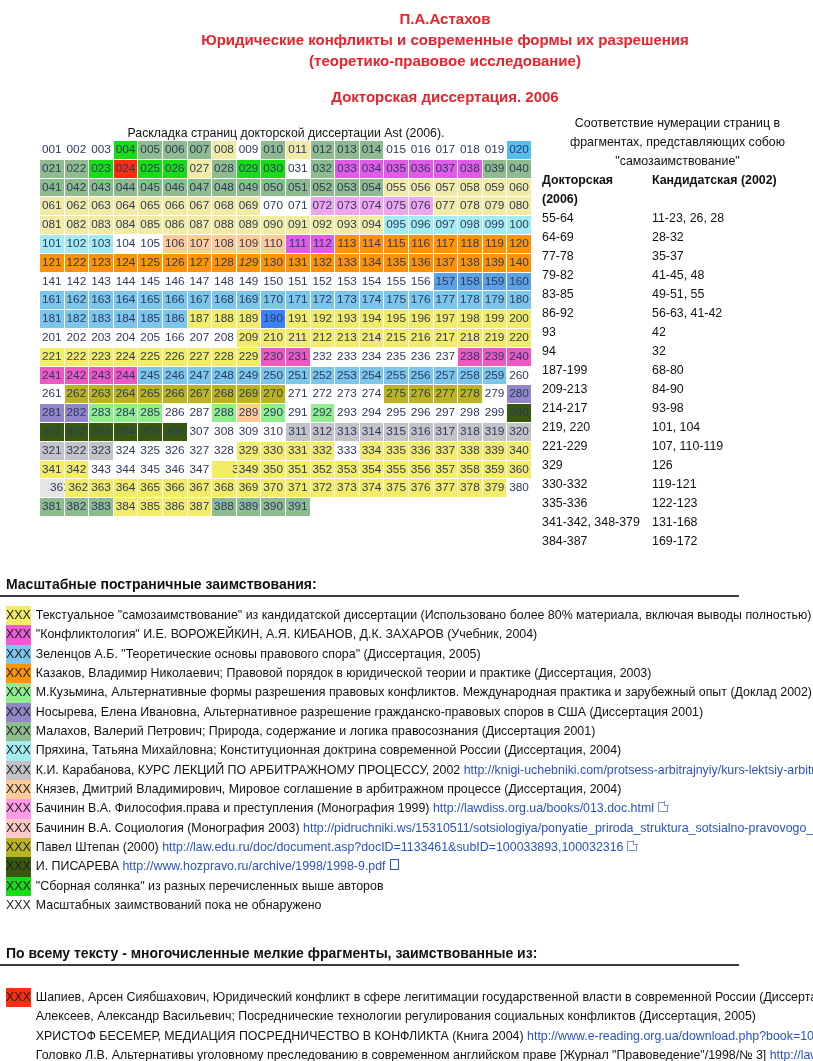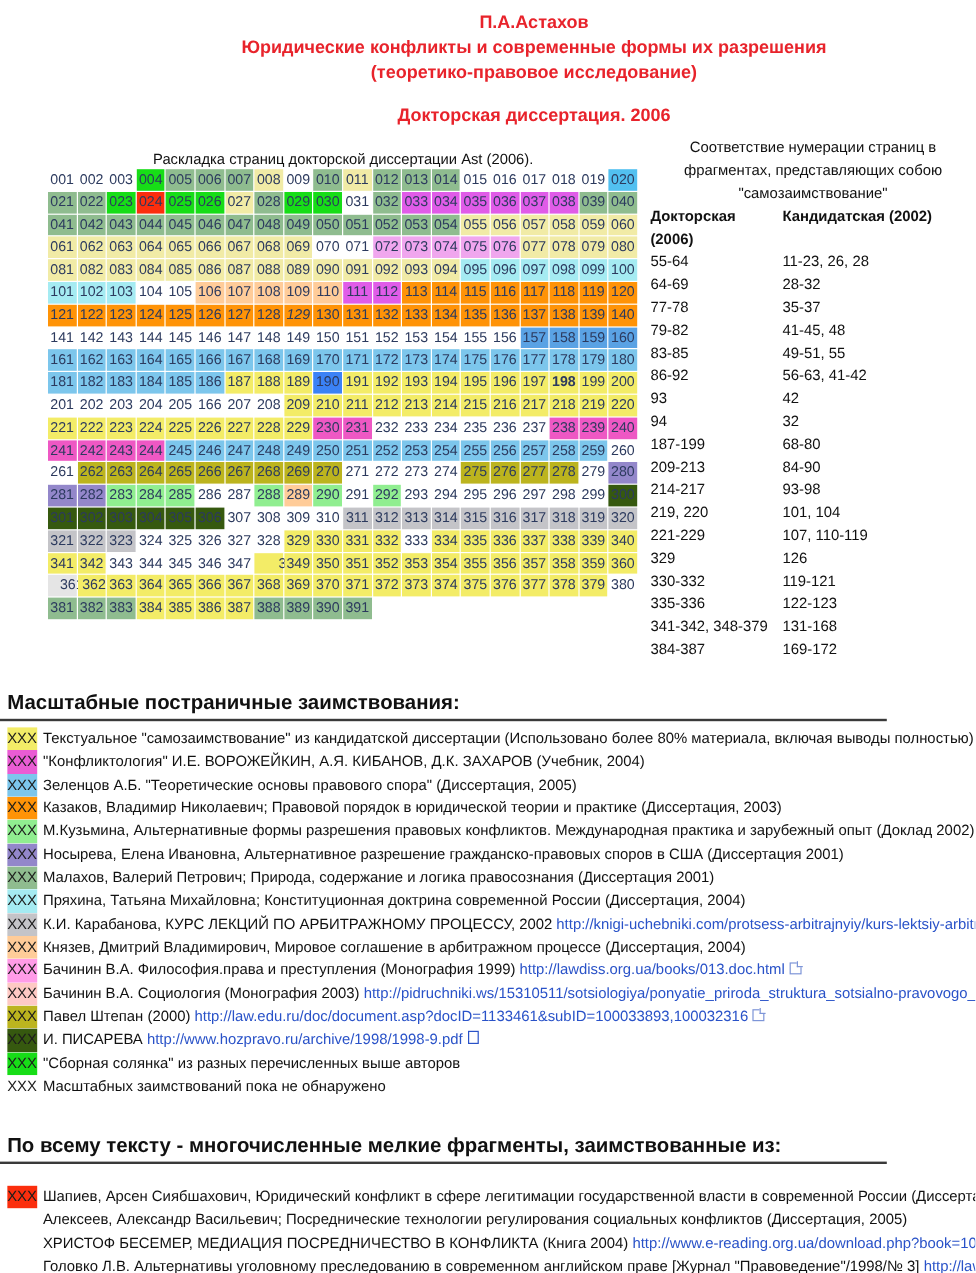--- a/index.html
+++ b/index.html
@@ -18,21 +18,21 @@
   .cell{font-size:11.8px;line-height:17.8px;text-align:center;color:#2c3a5e;}
 
   #panel{position:absolute;left:542px;top:114px;width:271px;font-size:12.4px;line-height:19px;}
   #panel .ph{text-align:center;}
   .pbold{display:flex;font-weight:bold;}
   .prow{display:flex;height:19px;}
   .c1{width:110px;flex:none;}
 
   .sechead{position:absolute;left:0;width:739px;box-sizing:border-box;
            border-bottom:2px solid #3a3a3a;padding:0 0 3px 6px;
-           font-size:17px;font-weight:bold;white-space:nowrap;}
+           font-size:14px;font-weight:bold;white-space:nowrap;}
   #sec1h{top:576px;}
   #sec2h{top:945px;}
 
   .list{position:absolute;left:6px;width:807px;}
   #list1{top:606px;}
   #list2{top:988px;}
   .lrow{white-space:nowrap;height:19.35px;line-height:19.35px;font-size:12.4px;
         overflow:hidden;width:807px;}
   .swatch{display:inline-block;min-width:24px;text-align:center;margin-right:5px;
           color:#1c1c1c;}
@@ -250,21 +250,21 @@
       <div class="cell" style="background: rgb(243, 236, 103);">188</div>
       <div class="cell" style="background: rgb(243, 236, 103);">189</div>
       <div class="cell" style="background: #3b82f6;">190</div>
       <div class="cell" style="background: rgb(243, 236, 103);">191</div>
       <div class="cell" style="background: rgb(243, 236, 103);">192</div>
       <div class="cell" style="background: rgb(243, 236, 103);">193</div>
       <div class="cell" style="background: rgb(243, 236, 103);">194</div>
       <div class="cell" style="background: rgb(243, 236, 103);">195</div>
       <div class="cell" style="background: rgb(243, 236, 103);">196</div>
       <div class="cell" style="background: rgb(243, 236, 103);">197</div>
-      <div class="cell" style="background: rgb(243, 236, 103); font-weight: bold;">198</div>
+      <div class="cell" style="background: rgb(243, 236, 103);">198</div>
       <div class="cell" style="background: rgb(243, 236, 103);">199</div>
       <div class="cell" style="background: rgb(243, 236, 103);">200</div>
       <div class="cell">201</div>
       <div class="cell">202</div>
       <div class="cell">203</div>
       <div class="cell">204</div>
       <div class="cell">205</div>
       <div class="cell">166</div>
       <div class="cell">207</div>
       <div class="cell">208</div>

